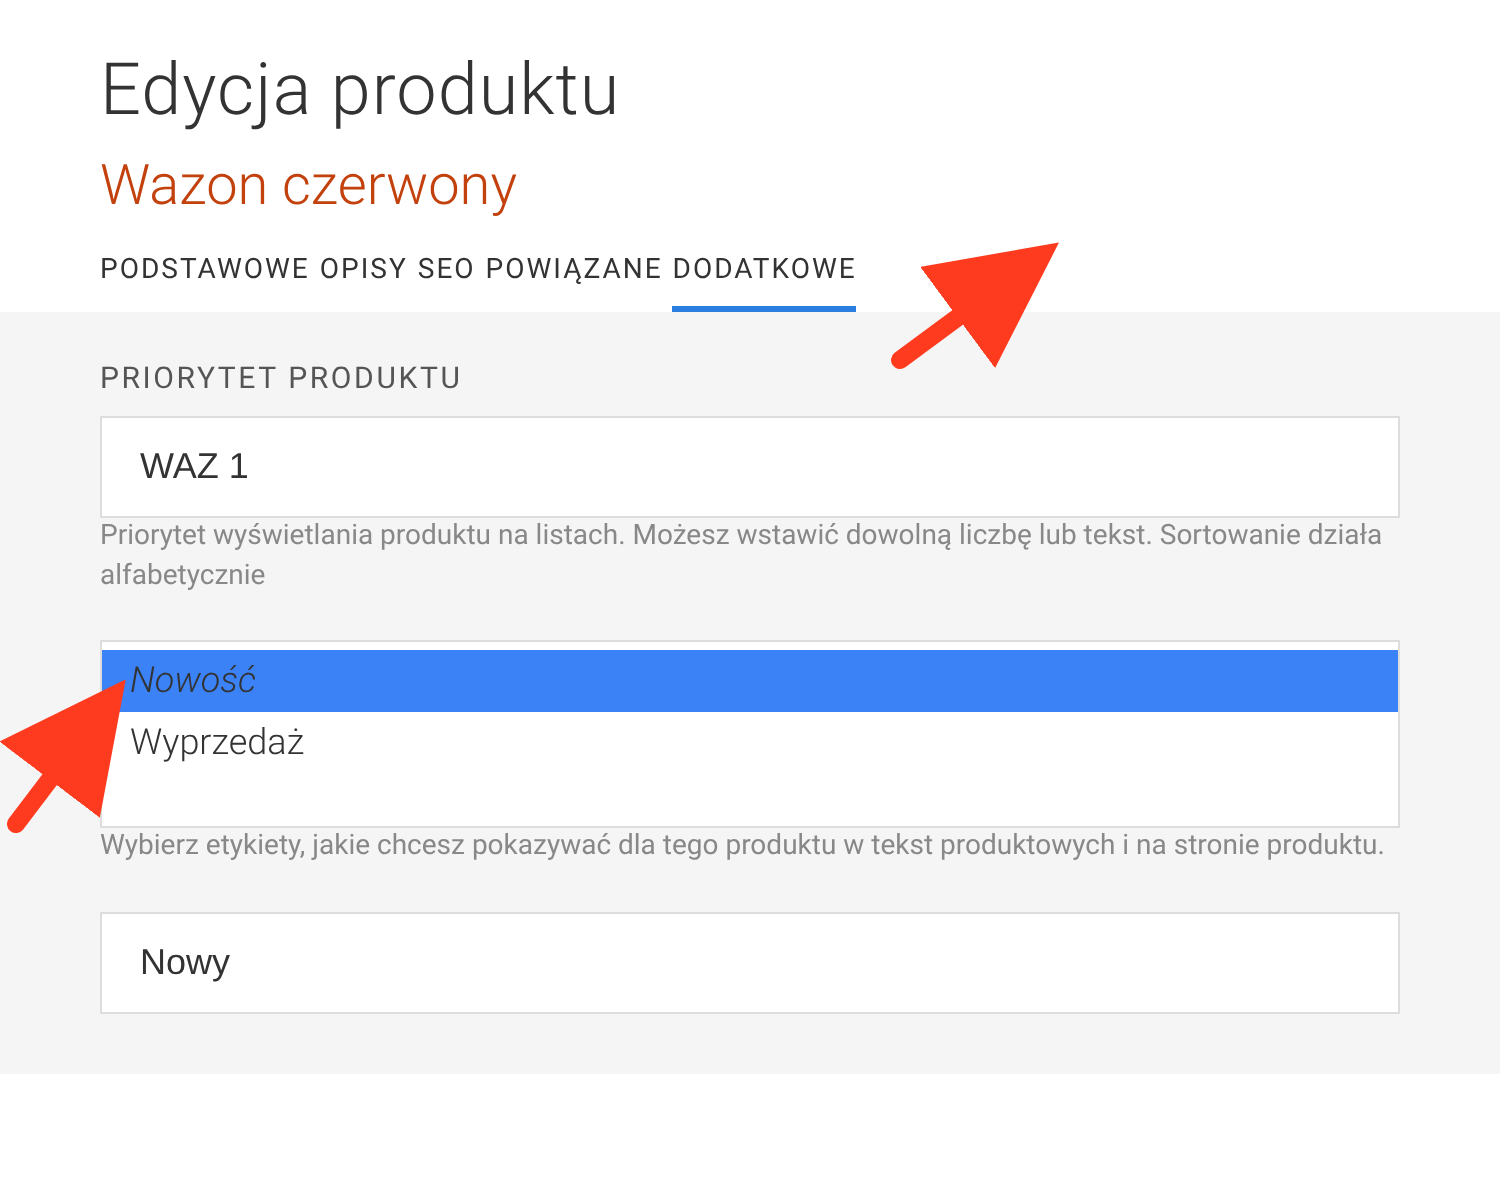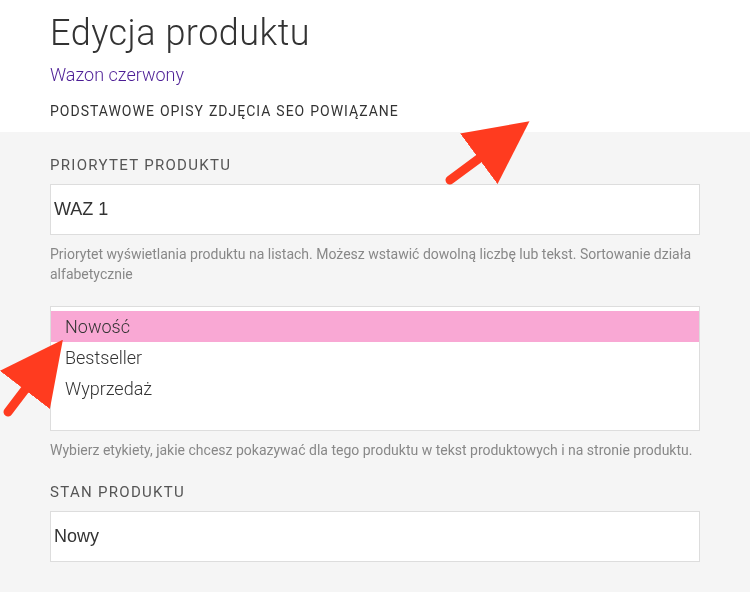--- a/index.html
+++ b/index.html
@@ -4,33 +4,33 @@
   <style>
     * { box-sizing: border-box; margin: 0; padding: 0; }
     body {
       font-family: -apple-system, BlinkMacSystemFont, "Segoe UI", Roboto, Helvetica, Arial, sans-serif;
       background: #fff;
       color: #333;
       width: 750px;
       position: relative;
     }
     .header {
-      padding: 12px 50px 0 50px;
+      padding: 24px 50px 0 50px;
       background: #fff;
     }
     .page-title {
       font-size: 36px;
       font-weight: 300;
       color: #333;
       letter-spacing: 0.5px;
     }
     .subtitle {
-      font-size: 18px;
+      font-size: 28px;
       font-weight: 300;
-      color: #4c1d95;
+      color: #c2410c;
       margin-top: 10px;
     }
     .tabs {
       display: flex;
       gap: 5px;
       margin-top: 18px;
       padding-bottom: 0;
     }
     .tab {
       font-size: 14px;
@@ -51,89 +51,87 @@
     .field-label {
       font-size: 15px;
       font-weight: 400;
       letter-spacing: 1.3px;
       color: #555;
       margin-bottom: 10px;
       text-transform: uppercase;
     }
     .text-input {
       width: 100%;
-      padding: 14px 3px;
+      padding: 14px 19px;
       font-size: 18px;
       font-weight: 300;
       color: #333;
       background: #fff;
       border: 1px solid #ddd;
       outline: none;
     }
     .help-text {
       font-size: 14px;
       color: #888;
-      margin-top: 10px;
       line-height: 1.4;
     }
     .field-group { margin-bottom: 22px; }
     .listbox {
       background: #fff;
       border: 1px solid #ddd;
       padding: 4px 0 26px 0;
     }
     .list-item {
       padding: 5px 14px;
       font-size: 18px;
       font-weight: 300;
       color: #333;
       cursor: pointer;
     }
     .list-item.selected {
-      background: #f9a8d4;
+      background: #3b82f6;
+      font-style: italic;
     }
     .arrow {
       position: absolute;
       pointer-events: none;
     }
   </style>
 </head>
 <body>
 
 <div class="header">
   <h1 class="page-title">Edycja produktu</h1>
   <div class="subtitle">Wazon czerwony</div>
   <div class="tabs">
     <div class="tab">PODSTAWOWE</div>
     <div class="tab">OPISY</div>
-    <div class="tab">ZDJĘCIA</div>
     <div class="tab">SEO</div>
     <div class="tab">POWIĄZANE</div>
+    <div class="tab active">DODATKOWE</div>
   </div>
 </div>
 
 <div class="form-area">
 
   <div class="field-group">
     <div class="field-label">PRIORYTET PRODUKTU</div>
     <input class="text-input" type="text" value="WAZ 1" style="">
     <div class="help-text">Priorytet wyświetlania produktu na listach. Możesz wstawić dowolną liczbę lub tekst. Sortowanie działa alfabetycznie</div>
   </div>
 
   <div class="field-group">
     <div class="listbox">
       <div class="list-item selected">Nowość</div>
-      <div class="list-item">Bestseller</div>
       <div class="list-item">Wyprzedaż</div>
     </div>
     <div class="help-text">Wybierz etykiety, jakie chcesz pokazywać dla tego produktu w tekst produktowych i na stronie produktu.</div>
   </div>
 
   <div class="field-group" style="margin-bottom:0">
-    <div class="field-label">STAN PRODUKTU</div>
     <input class="text-input" type="text" value="Nowy" style="">
   </div>
 
 </div>
 
 <svg class="arrow" style="left:440px; top:120px;" width="90" height="70" viewBox="0 0 90 70">
   <defs>
     <marker id="ah1" markerWidth="7" markerHeight="7" refX="5" refY="3.5" orient="auto">
       <polygon points="0 0, 7 3.5, 0 7" fill="#ff3b1f"></polygon>
     </marker>

